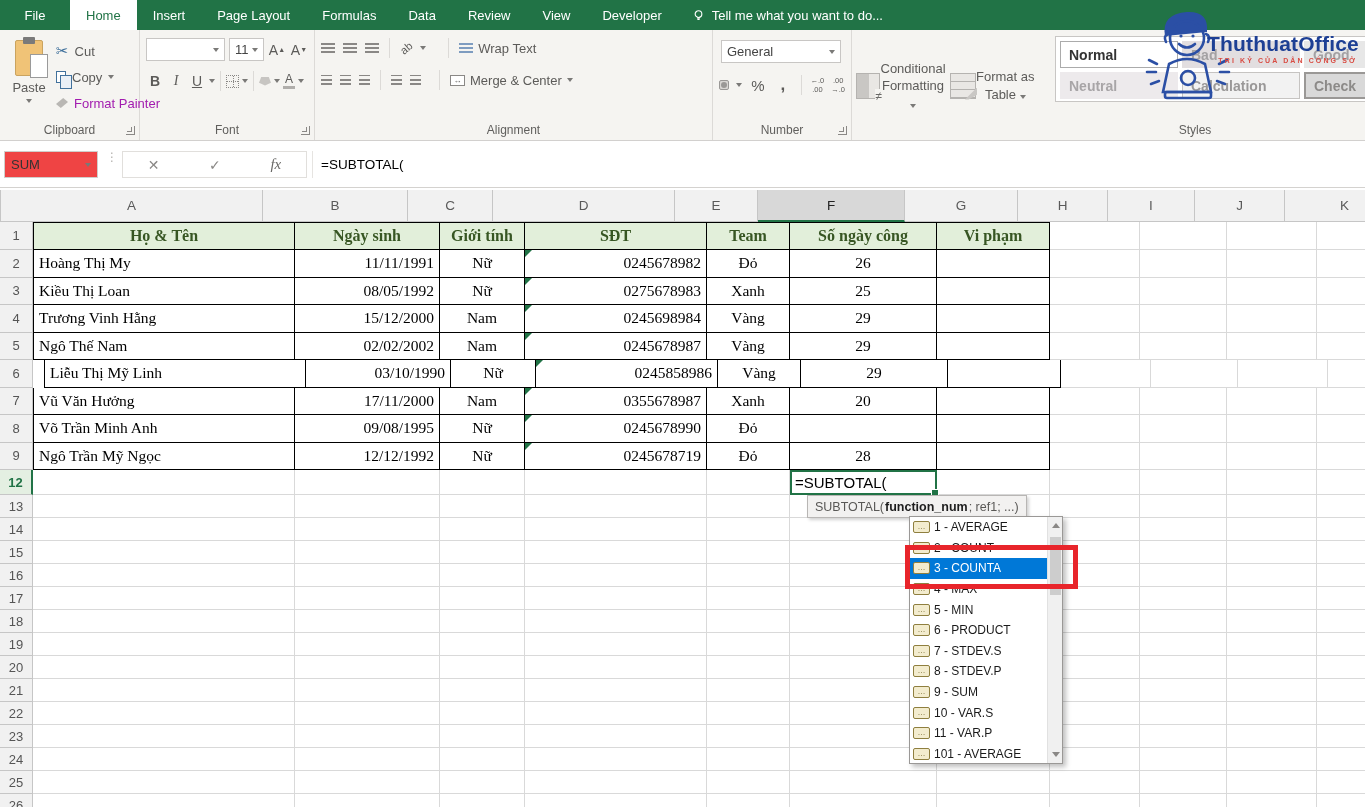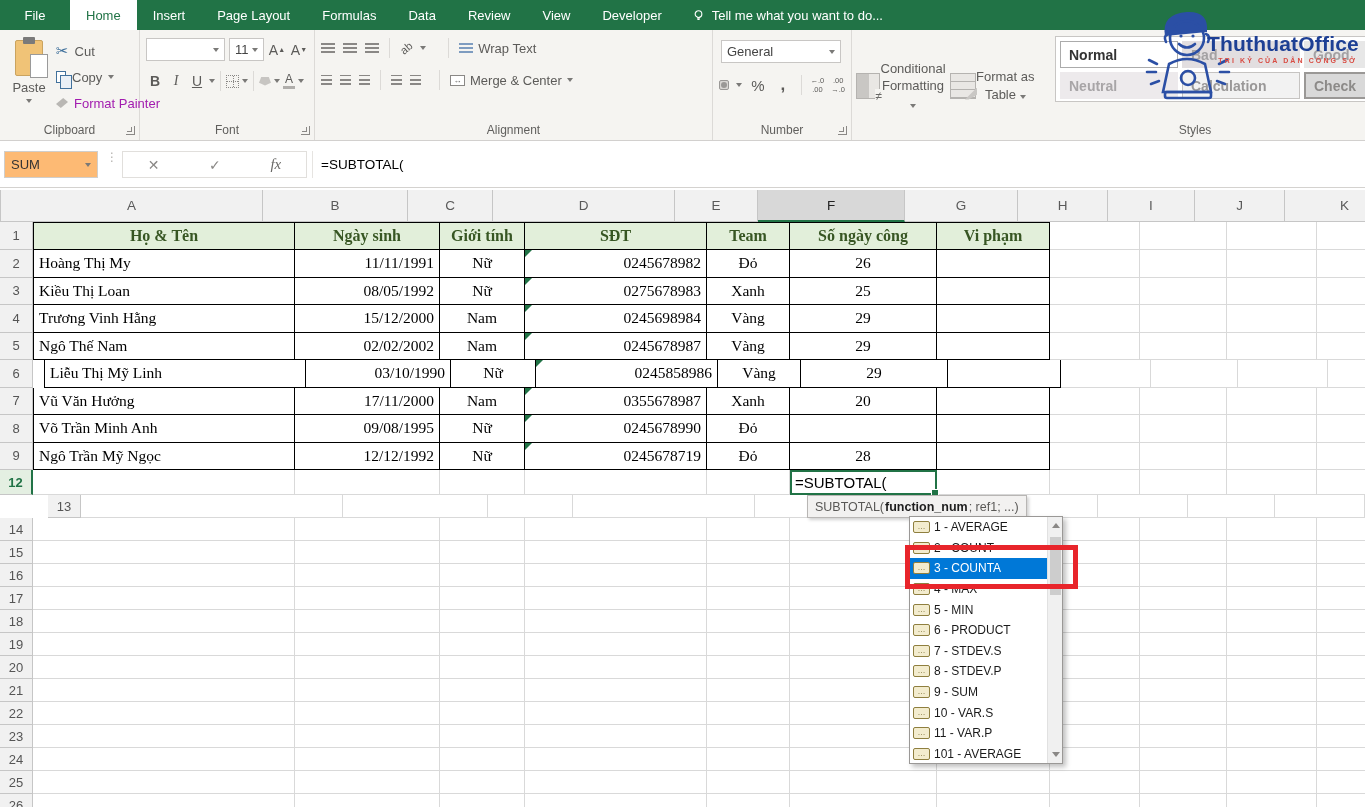--- a/index.html
+++ b/index.html
@@ -102,21 +102,21 @@
   .brand-name { position:absolute; right:6px; top:32px; font-size:21px; font-weight:800; color:#1d3f94;
                 letter-spacing:.2px; }
   .brand-tag { position:absolute; right:8px; top:57px; font-size:7px; font-weight:bold; color:#d94b42;
                letter-spacing:2.1px; }
   .brand svg { position:absolute; left:0; top:2px; }
 
   
   .fbar { position:absolute; left:0; top:141px; width:1365px; height:47px; background:#fff;
           border-bottom:1px solid #d4d2cf; z-index:3; }
   .namebox { position:absolute; left:4px; top:10px; width:94px; height:27px; border:1px solid #d0cecb;
-             background:#fdba74; display:flex; align-items:center; justify-content:space-between;
+             background:#ef4444; display:flex; align-items:center; justify-content:space-between;
              padding:0 6px; font-size:13px; color:#333; }
   .dots { position:absolute; left:106px; top:13px; color:#b5b3b0; font-size:12px; letter-spacing:0; line-height:7px; }
   .fbtns { position:absolute; left:122px; top:10px; width:185px; height:27px; border:1px solid #e1dfdc;
            background:#fff; display:flex; align-items:center; justify-content:space-around; }
   .fx-x { color:#8a8886; font-size:14px; }
   .fx-ok { color:#8a8886; font-size:14px; }
   .fx-fx { font-family:"Liberation Serif","DejaVu Serif",serif; font-style:italic; color:#6a6967; font-size:15px; }
   .fml { position:absolute; left:312px; top:10px; right:0; height:27px; display:flex; align-items:center;
          font-size:13.5px; color:#000; border-left:1px solid #e6e4e1; padding-left:8px; }
 
@@ -528,21 +528,21 @@
           <div class="cell" style="width: 85px;"></div>
           <div class="cell" style="width: 182px;"></div>
           <div class="cell" style="width: 83px;"></div>
           <div class="cell fcell" style="width: 147px;">=SUBTOTAL(</div>
           <div class="cell" style="width: 113px;"></div>
           <div class="cell" style="width: 90px;"></div>
           <div class="cell" style="width: 87px;"></div>
           <div class="cell" style="width: 90px;"></div>
           <div class="cell" style="width: 120px;"></div>
         </div>
-        <div class="srow" style="height: 23px; margin-left: 48px;">
+        <div class="srow" style="height: 23px;">
           <div class="rowh">13</div>
           <div class="cell" style="width: 262px;"></div>
           <div class="cell" style="width: 145px;"></div>
           <div class="cell" style="width: 85px;"></div>
           <div class="cell" style="width: 182px;"></div>
           <div class="cell" style="width: 83px;"></div>
           <div class="cell" style="width: 147px;"></div>
           <div class="cell" style="width: 113px;"></div>
           <div class="cell" style="width: 90px;"></div>
           <div class="cell" style="width: 87px;"></div>

